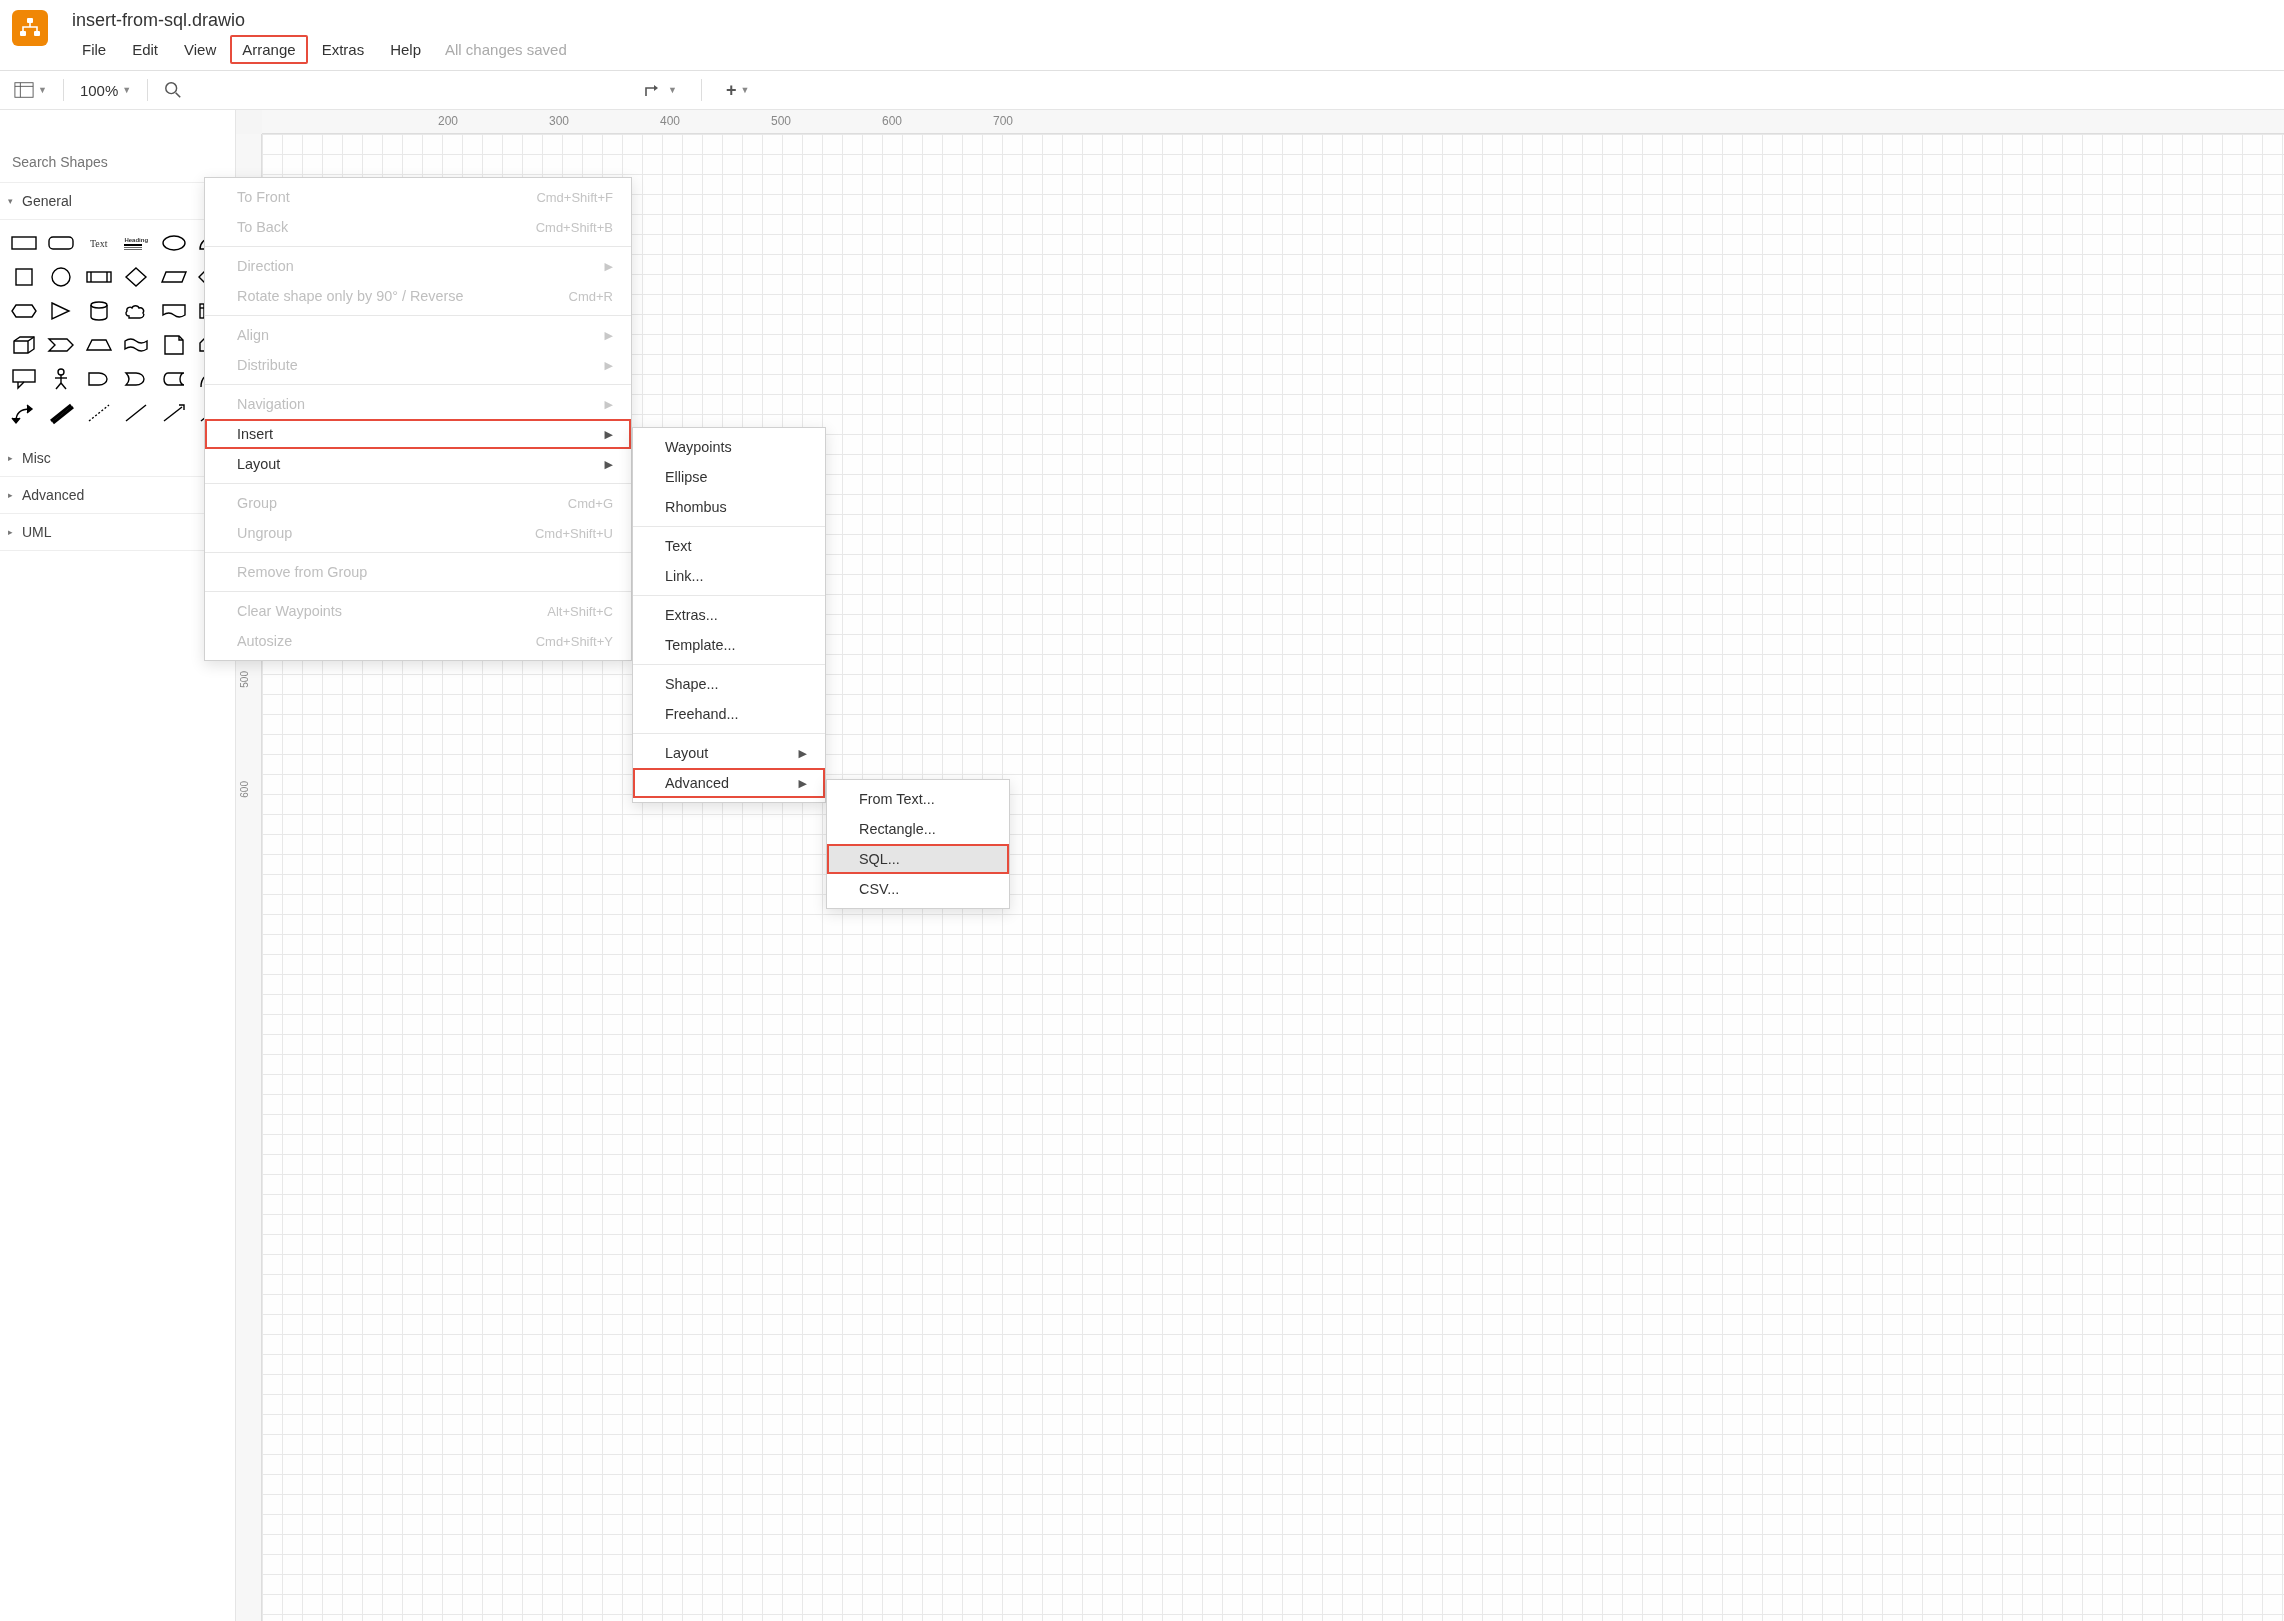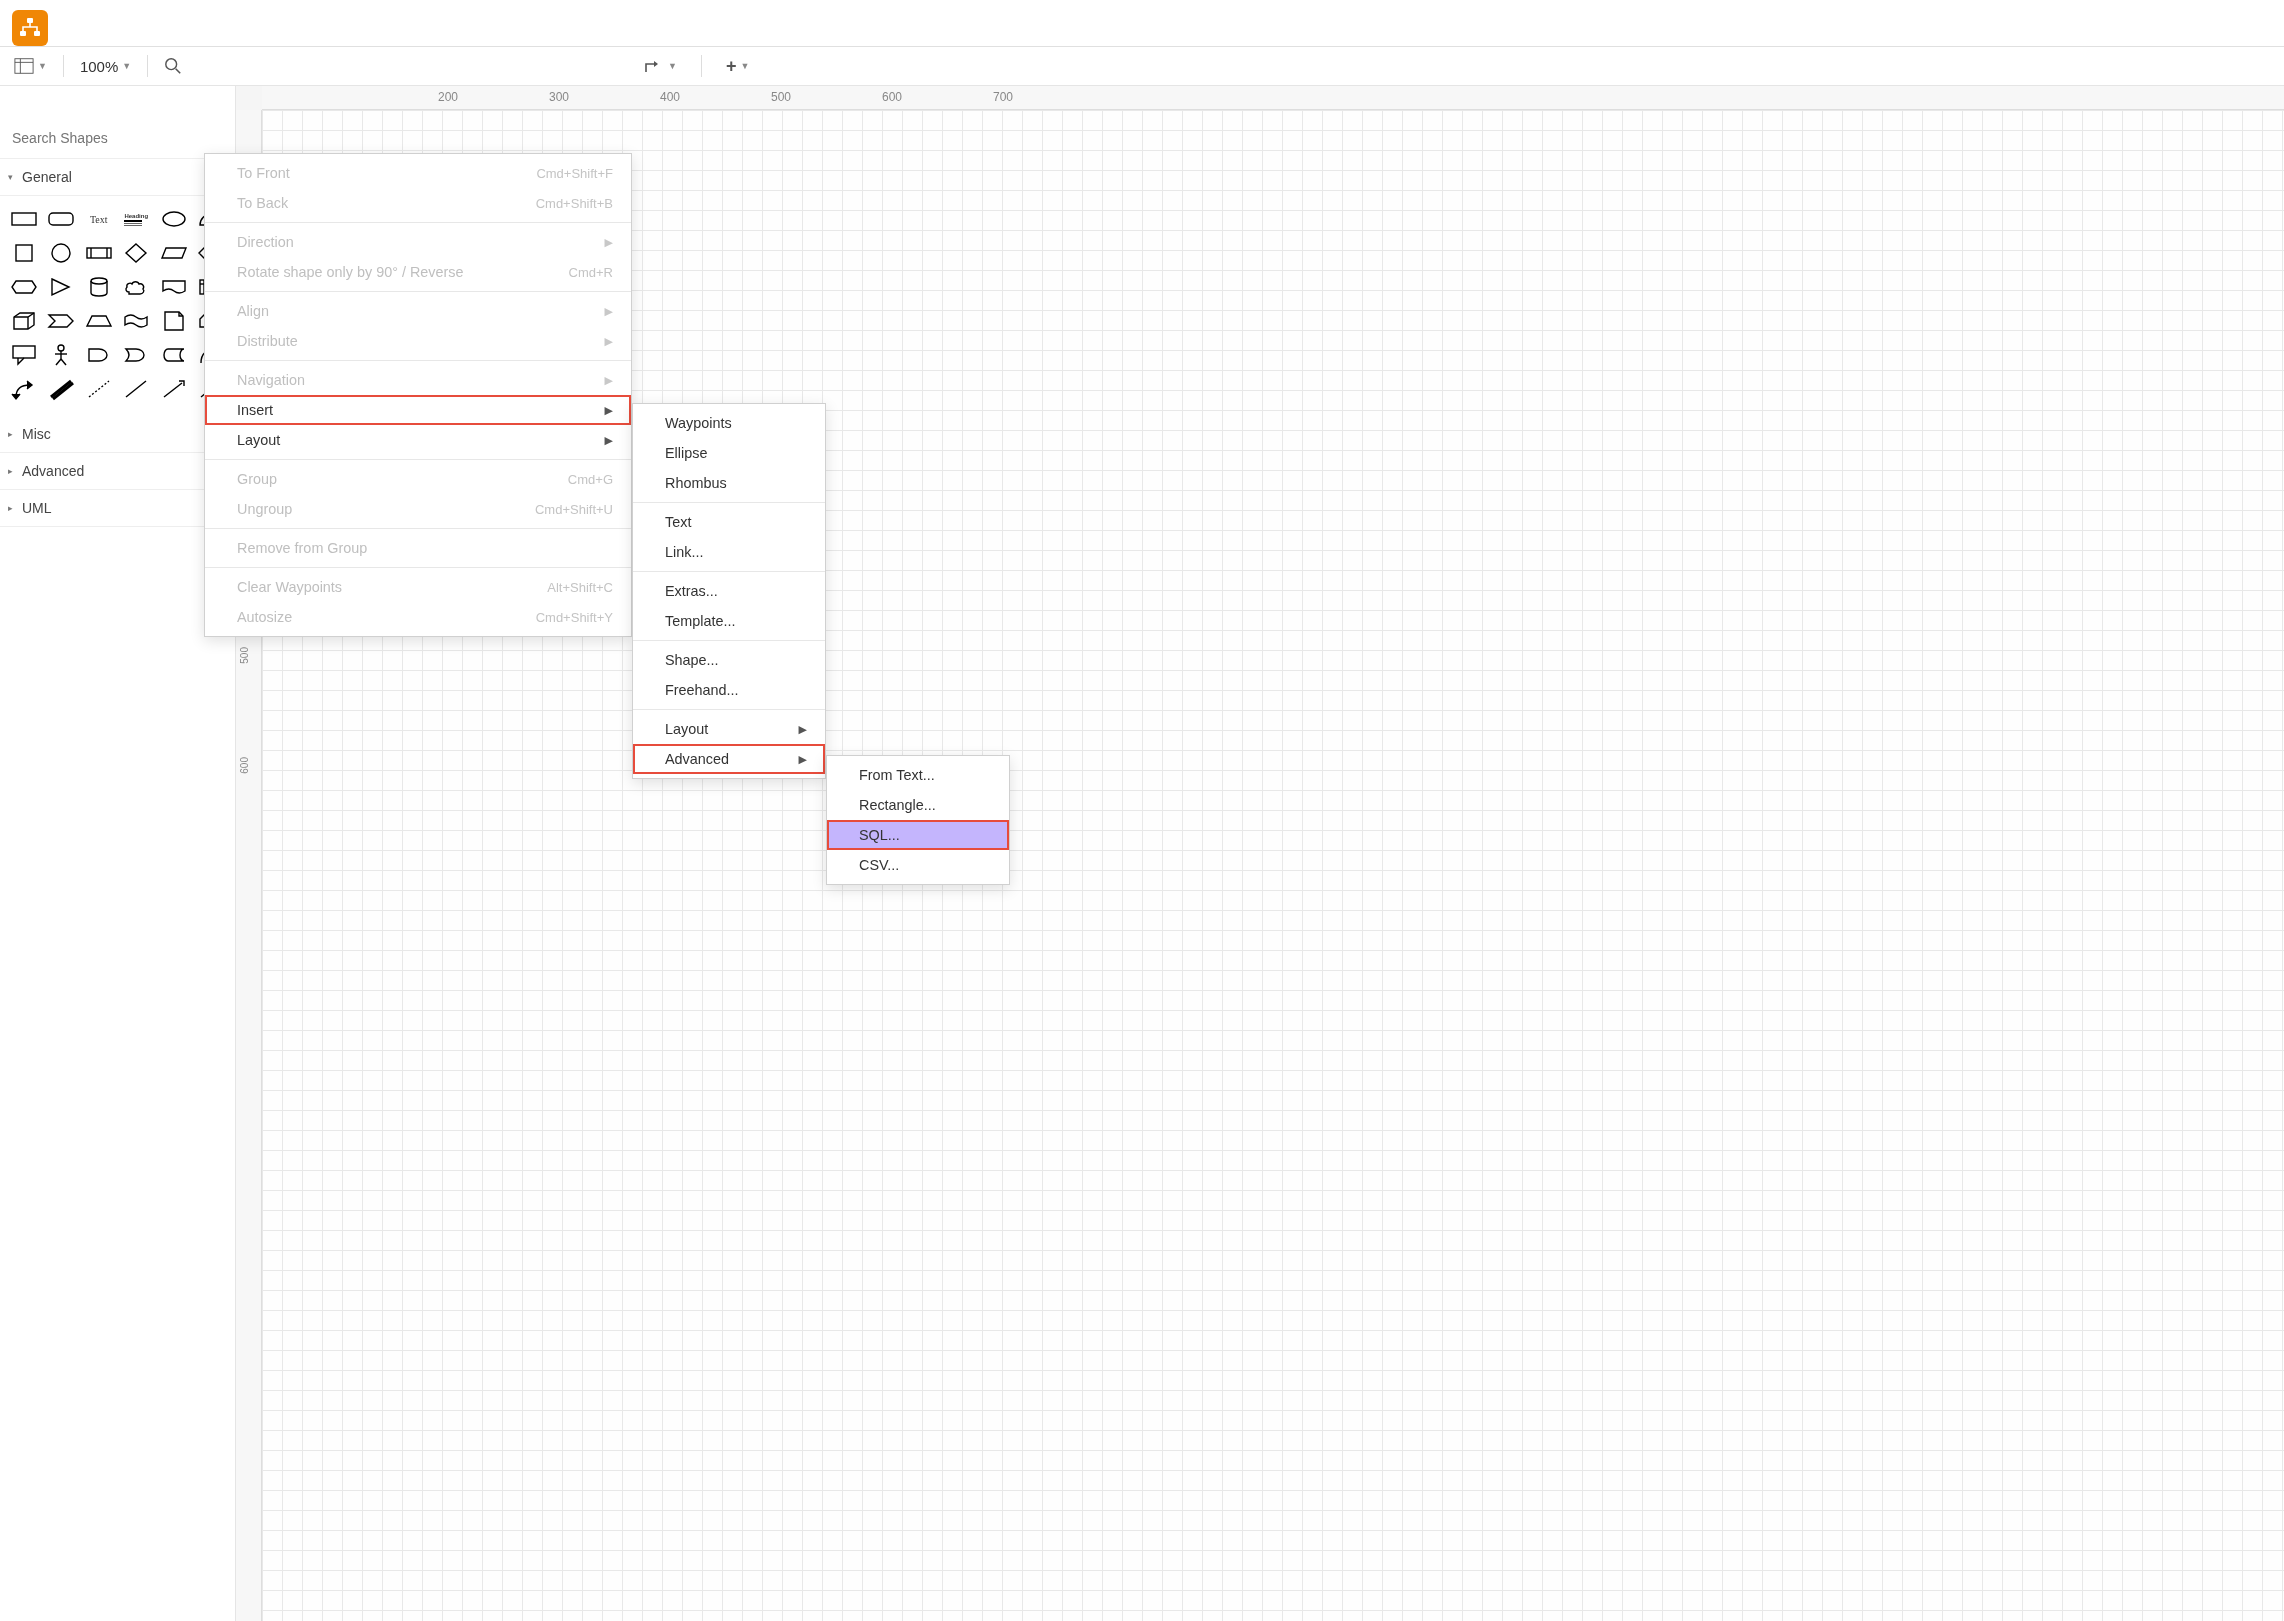--- a/index.html
+++ b/index.html
@@ -54,21 +54,21 @@
 
 
 .menu { position:absolute; background:#fff; border:1px solid #d0d0d0; box-shadow: 0 4px 14px rgba(0,0,0,.12); padding:4px 0; z-index:100;}
 .menu-item { display:flex; align-items:center; justify-content:space-between; padding:7px 18px 7px 32px; font-size:14.4px; color:#333; white-space:nowrap; position:relative;}
 .menu-item.disabled { color:#bfbfbf; }
 .menu-item .shortcut{ color:#c4c4c4; font-size:13px; margin-left:40px;}
 .menu-item .subarrow{ color:#555; font-size:11px; margin-left:40px;}
 .menu-item.disabled .subarrow{ color:#c8c8c8;}
 .menu-sep { height:1px; background:#e7e7e7; margin:4px 0;}
 .menu-item.hl-red{ outline:2.5px solid #e74c3c; outline-offset:-2px;}
-.menu-item.hover-bg{ background:#c4b5fd;}
+.menu-item.hover-bg{ background:#e5e5e5;}
 #menu-arrange{ left:204px; top:67px; width:428px;}
 #menu-insert{ left:632px; top:317px; width:194px;}
 #menu-advanced{ left:826px; top:669px; width:184px;}
 
 .view-icon svg{width:20px;height:18px;}
 </style>
 </head>
 <body>
 
 <div class="app">
@@ -77,20 +77,32 @@
     <div class="logo">
       <svg viewBox="0 0 24 24">
           <g fill="#fff">
             <rect x="9" y="2" width="6" height="5" rx="1"></rect>
             <rect x="2" y="15" width="6" height="5" rx="1"></rect>
             <rect x="16" y="15" width="6" height="5" rx="1"></rect>
             <path d="M12 7v4M12 11H5v4M12 11h7v4" stroke="#fff" stroke-width="1.6" fill="none"></path>
           </g>
         </svg>
     </div>
+    <div class="title-menus">
+      <div class="doc-title">insert-from-sql.drawio</div>
+      <div class="menubar">
+        <div class="mitem">File</div>
+        <div class="mitem">Edit</div>
+        <div class="mitem">View</div>
+        <div class="mitem hl">Arrange</div>
+        <div class="mitem">Extras</div>
+        <div class="mitem">Help</div>
+        <div class="status">All changes saved</div>
+      </div>
+    </div>
   </div>
 
   <div class="toolbar">
     <div class="tbtn view-icon">
       <svg viewBox="0 0 22 18">
           <rect x="1" y="1" width="20" height="16" stroke="#555" fill="none"></rect>
           <line x1="7" y1="1" x2="7" y2="17" stroke="#555"></line>
           <line x1="1" y1="5" x2="21" y2="5" stroke="#555"></line>
         </svg>
       <span class="caret">▼</span>

